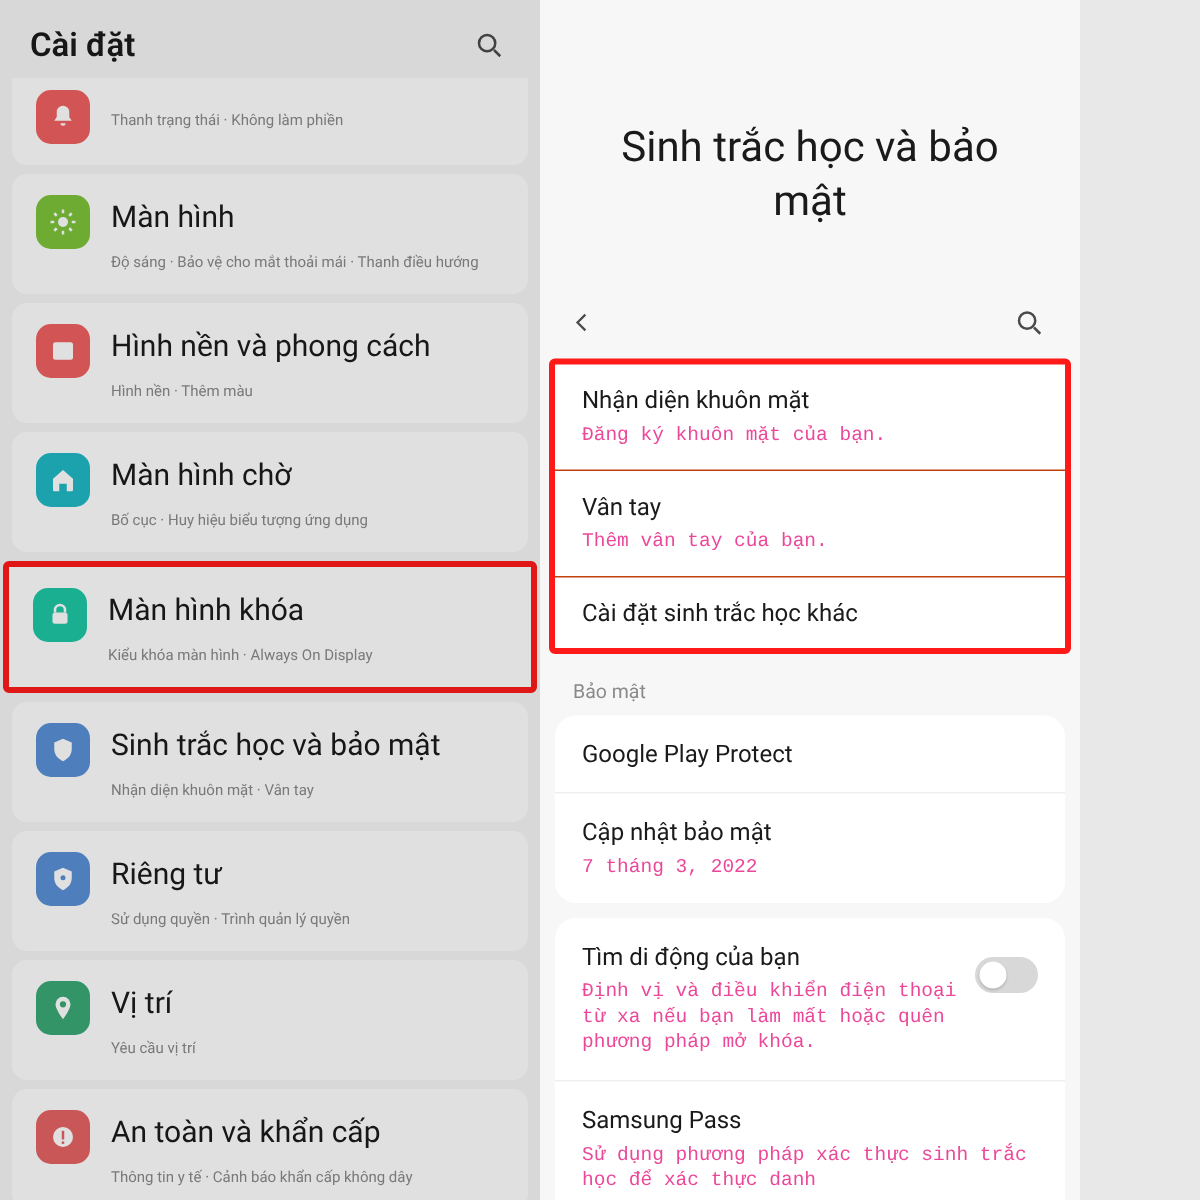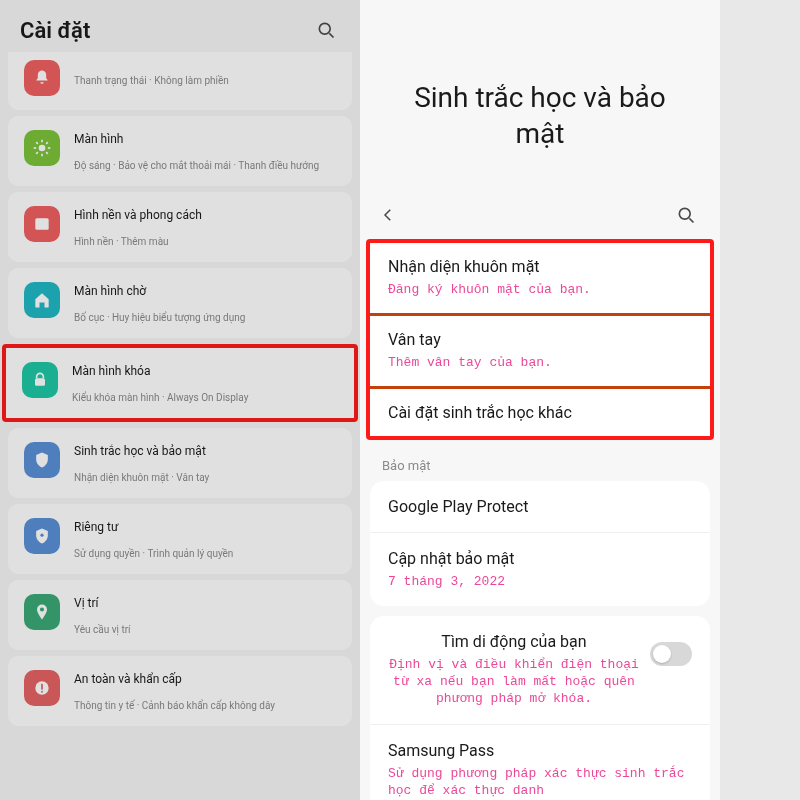--- a/index.html
+++ b/index.html
@@ -69,21 +69,21 @@
     justify-content: center;
     margin-right: 14px;
     flex: 0 0 36px;
   }
   .text-col {
     flex: 1;
     min-width: 0;
     padding-top: 2px;
   }
   .row-title {
-    font-size: 12px;
+    font-size: 20px;
     color: #1a1a1a;
     line-height: 1.25;
   }
   .row-sub {
     font-size: 10px;
     color: #8a8a8a;
     line-height: 1.3;
     margin-top: 12px;
   }
 
@@ -128,21 +128,21 @@
   .right-highlight {
     border: 4px solid #ff1a1a;
     margin: 2px 6px 10px 6px;
     background: #fff;
     border-radius: 4px;
   }
   .right-item {
     padding: 14px 18px;
   }
   .right-item + .right-item {
-    border-top: 3px solid #c2410c;
+    border-top: 1px solid #c2410c;
   }
   .right-item-title {
     font-size: 16px;
     color: #1a1a1a;
   }
   .right-item-sub {
     font-size: 13px;
     color: #ec4899;
     margin-top: 6px;
     line-height: 1.3;
@@ -164,21 +164,21 @@
     padding: 16px 18px;
   }
   .right-card .right-item + .right-item {
     border-top: 1px solid #f0f0f0;
   }
 
   .toggle-row {
     display: flex;
     align-items: flex-start;
   }
-  .toggle-text { flex: 1; text-align: center; }
+  .toggle-text { flex: 1; }
   .toggle {
     width: 42px;
     height: 24px;
     border-radius: 12px;
     background: #d8d8d8;
     position: relative;
     flex: 0 0 42px;
     margin-left: 10px;
     margin-top: 10px;
   }

